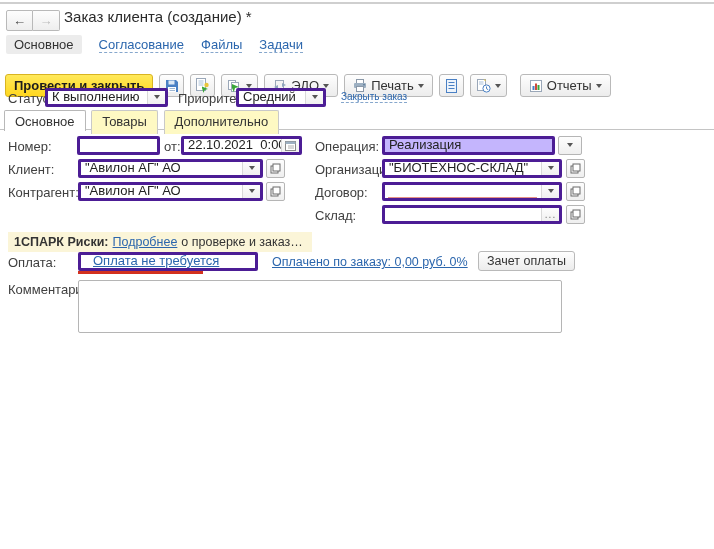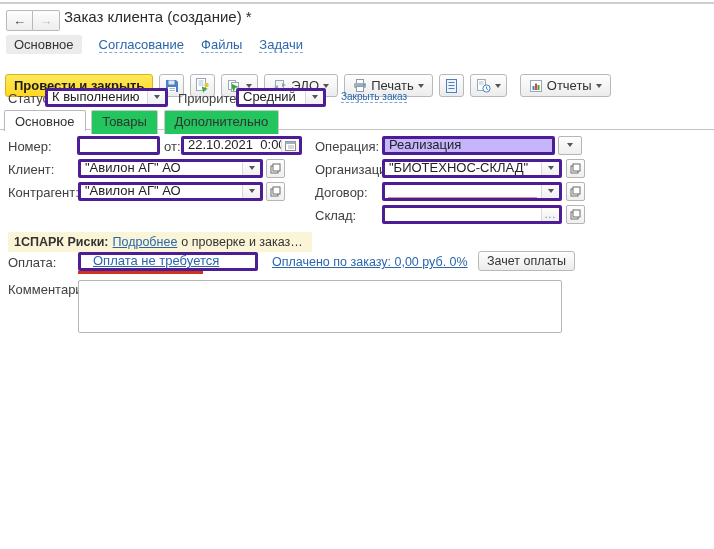--- a/index.html
+++ b/index.html
@@ -59,21 +59,21 @@
   }
   .dd-btn{
     position:absolute;width:24px;height:19px;box-sizing:border-box;display:flex;align-items:center;justify-content:center;
     background:linear-gradient(#fdfdfd,#efefef);border:1px solid #b5b5b5;border-radius:2px;cursor:pointer;
   }
 
   
   .tabstrip{position:absolute;top:110px;left:0;width:714px;height:20px;border-bottom:1px solid #c4c4c4;box-sizing:border-box;padding-left:4px;}
   .ftab{
     display:inline-block;box-sizing:border-box;height:24px;padding:3px 10px 0;margin-right:2px;
-    background:#22c55e;border:1px solid #c9c9c9;border-bottom:none;border-radius:2px 2px 0 0;
+    background:#fef9c3;border:1px solid #c9c9c9;border-bottom:none;border-radius:2px 2px 0 0;
     font-size:13px;color:#333;cursor:pointer;position:relative;
   }
   .ftab.active{background:#fff;height:21px;margin-bottom:-1px;border-color:#b8b8b8;z-index:2;}
 
   
   .banner{
     position:absolute;top:232px;left:8px;height:17px;display:flex;align-items:center;gap:4px;
     background:#fbf5d8;padding:1px 9px 2px 6px;font-size:12.5px;color:#333;white-space:nowrap;
   }
 

